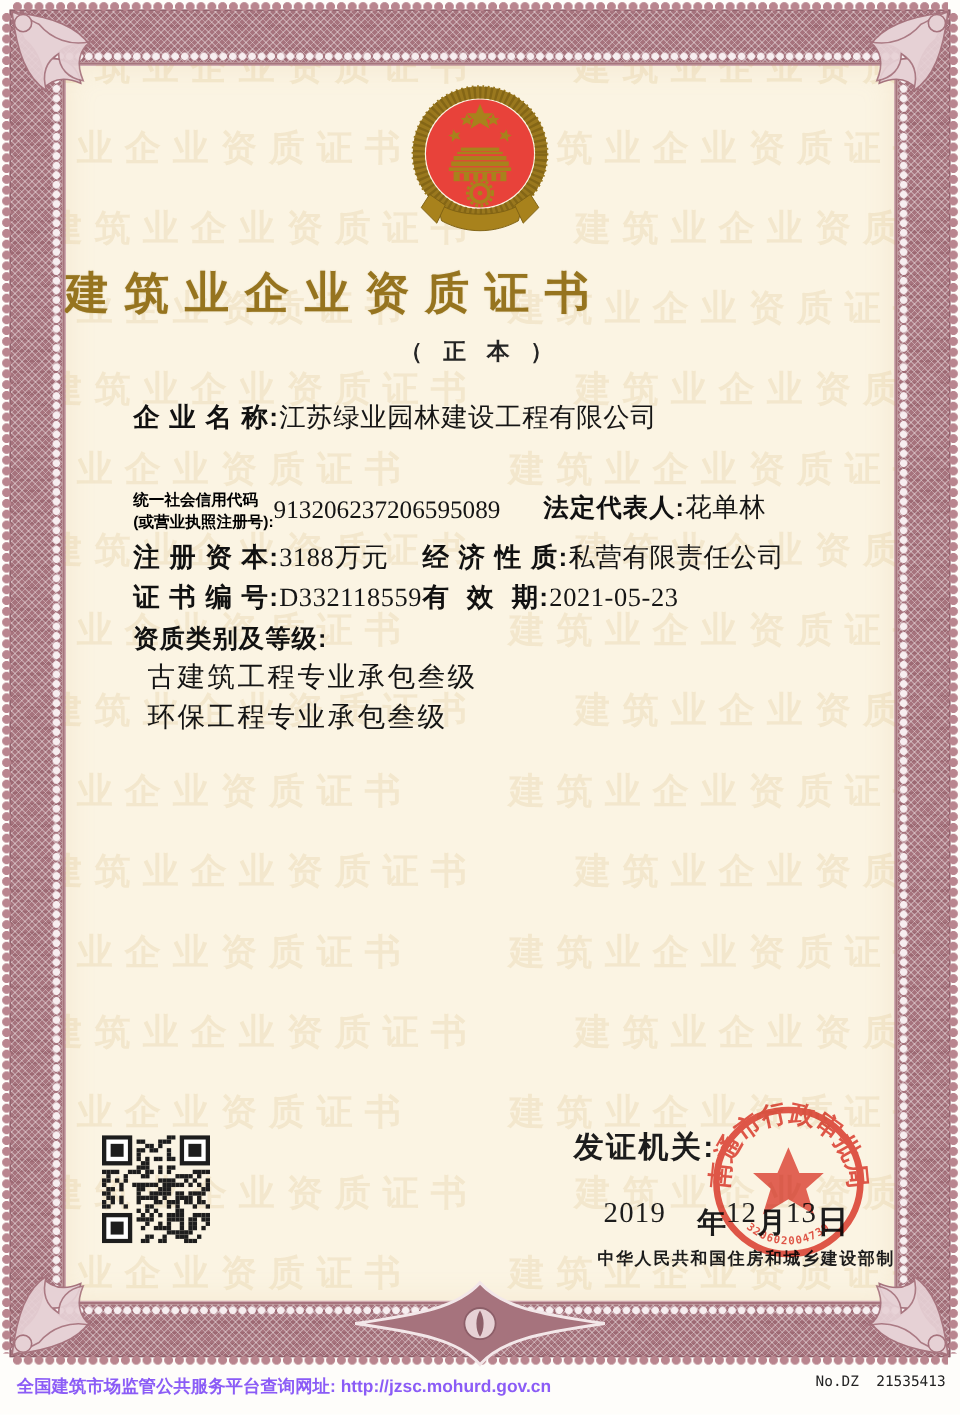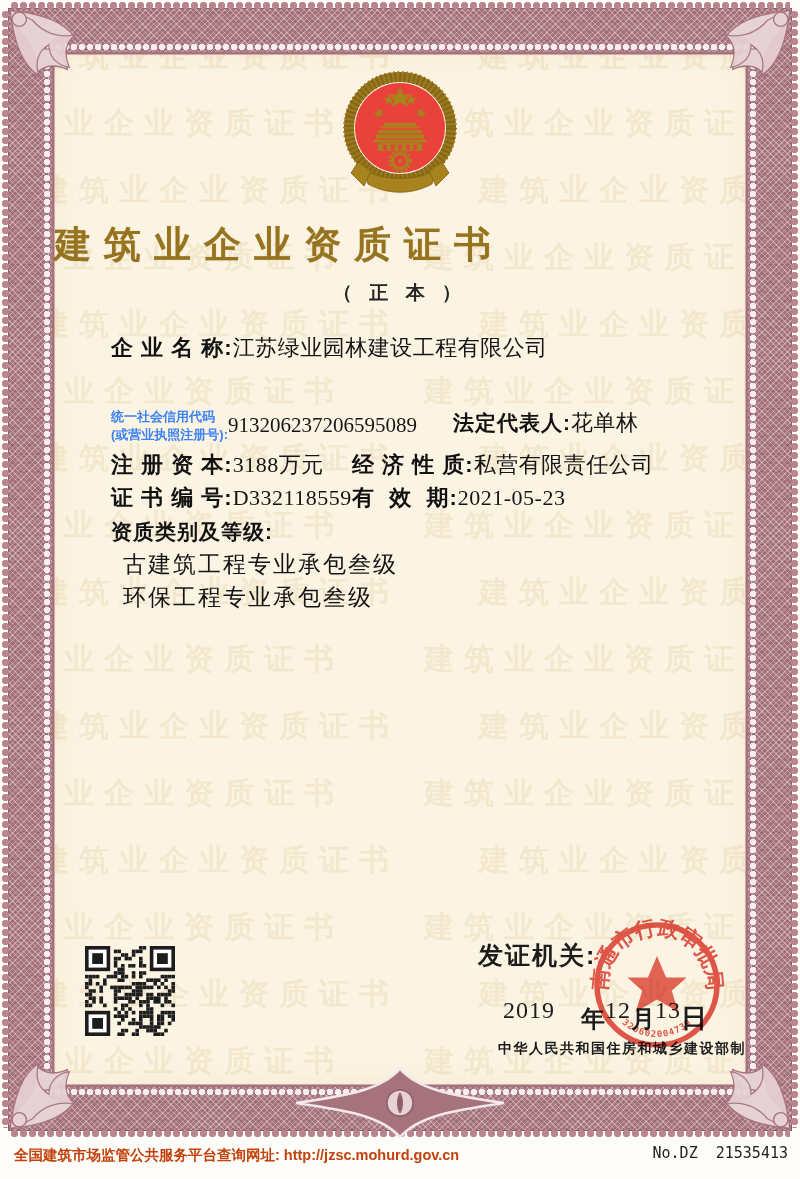--- a/index.html
+++ b/index.html
@@ -49,21 +49,21 @@
          letter-spacing:13px;color:#96741f;text-shadow:0 0 1px rgba(150,116,31,.55);white-space:pre;}
   .subtitle{position:absolute;left:0;right:0;top:226px;text-align:center;font-size:19px;font-weight:600;
          letter-spacing:6px;color:#242424;white-space:pre;}
 
   .row{position:absolute;left:57px;white-space:pre;}
   .lbl{font-weight:bold;font-size:22px;color:#111;white-space:pre;letter-spacing:1px;}
   .val{font-family:"Liberation Serif",serif;font-size:22px;color:#151515;white-space:pre;letter-spacing:0.5px;}
   .row-company{top:279px;}
   .row-address{top:319px;}
   .row-credit{top:354px;}
-  .credit-lbl{display:inline-block;vertical-align:middle;font-weight:bold;font-size:13px;line-height:1.35;color:#3b82f6;}
+  .credit-lbl{display:inline-block;vertical-align:middle;font-weight:bold;font-size:13px;line-height:1.35;color:#000000;}
   .credit-val{font-family:"Liberation Serif",serif;font-size:21px;letter-spacing:0;vertical-align:middle;}
   .row-capital{top:396px;}
   .row-certno{top:429px;}
   .col2-credit{position:absolute;left:399px;top:354px;white-space:pre;}
   .col2-capital{position:absolute;left:298px;top:396px;white-space:pre;}
   .col2-certno{position:absolute;left:298px;top:429px;white-space:pre;}
   .row-cat{top:464px;}
   .cat-lbl{font-weight:bold;font-size:21px;letter-spacing:1px;}
   .cat-item{position:absolute;left:69px;font-family:"Liberation Serif",serif;font-size:23px;letter-spacing:2px;color:#141414;}
   .cat-item-1{top:495px;}
@@ -72,22 +72,22 @@
   .authority{position:absolute;left:424px;top:885px;font-size:25px;font-weight:bold;letter-spacing:2px;}
   .date-row{position:absolute;left:449px;top:938px;font-size:24px;white-space:nowrap;}
   .date-num{font-family:Liberation Serif, serif;font-size:24px;letter-spacing:1px;}
   .date-cn{font-weight:bold;font-size:24px;position:relative;top:9px;}
   .d-gap1{margin-left:26px;}.d-gap2{margin-left:0;}
   .ministry{position:absolute;right:0px;top:986px;font-size:14px;font-weight:bold;letter-spacing:1.5px;}
 
   .seal{position:absolute;left:528px;top:856px;width:150px;height:150px;opacity:.84;mix-blend-mode:multiply;z-index:3;}
   .qr{position:absolute;left:31px;top:892px;width:90px;height:90px;}
 
-  .footer-left{position:absolute;left:14px;top:1146px;font-size:14.5px;font-weight:bold;color:#c2410c;white-space:pre;}
-  .footer-right{position:absolute;right:12px;top:1144px;font-size:15px;color:#222;
+  .footer-left{position:absolute;left:14px;top:1146px;font-size:14.5px;font-weight:bold;color:#8b5cf6;white-space:pre;}
+  .footer-right{position:absolute;right:12px;top:1144px;font-size:12px;color:#222;
                 font-family:"DejaVu Sans Mono",monospace;white-space:pre;}
 </style>
 </head>
 <body>
 
 <div class="page">
 
   <div class="band"></div>
   <div class="lace lace-h lace-top"></div>
   <div class="lace lace-h lace-bottom"></div>

